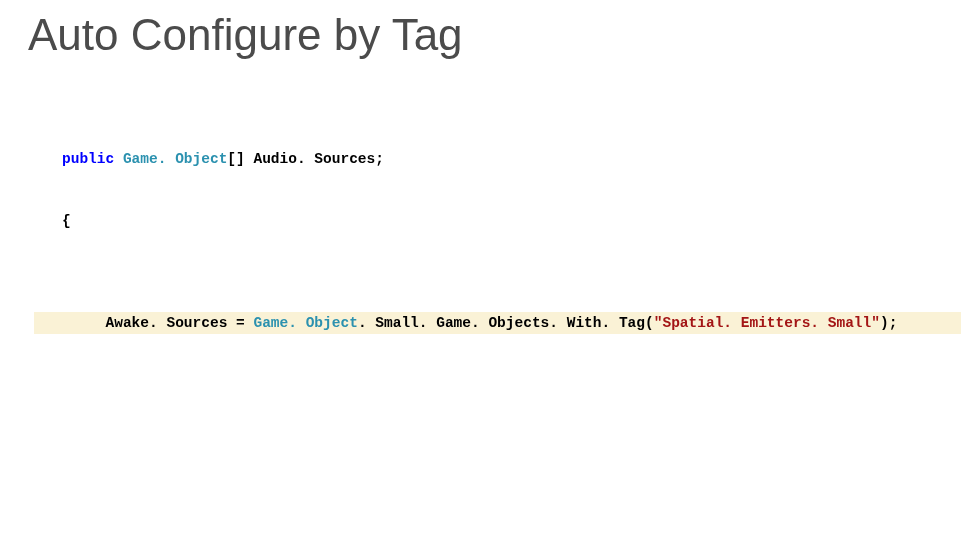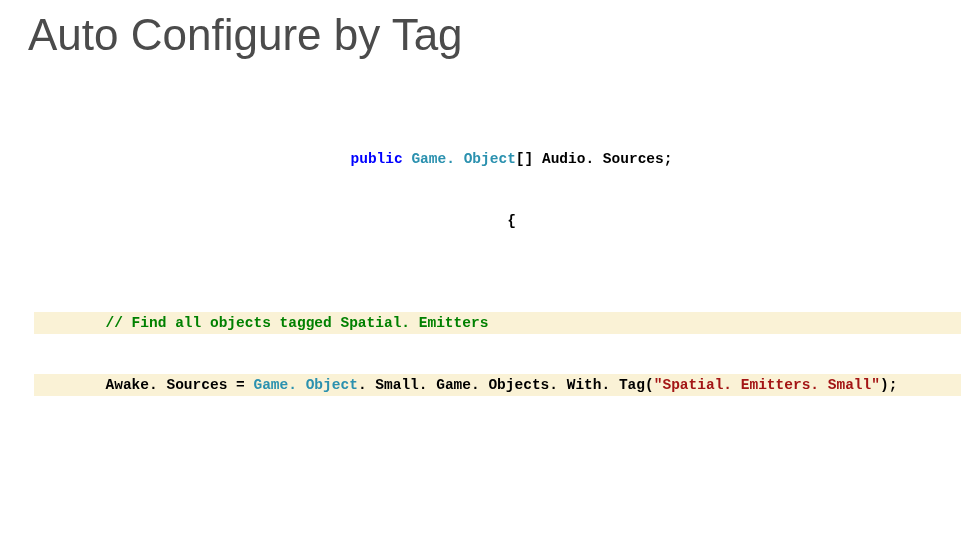--- a/index.html
+++ b/index.html
@@ -31,21 +31,21 @@
     font-family: Consolas, "Courier New", monospace;
     font-size: 14.5px;
     line-height: 20px;
     color: #000;
     font-weight: bold;
     white-space: pre;
   }
   .block {
     padding: 1px 0 1px 28px;
   }
-  .plain { background: #ffffff; text-align: center; }
+  .plain { background: #ffffff; }
   .hl    { background: #faf2d6; }
 
   
   .kw   { color: #0000ff; }  
   .type { color: #2b91af; }  
   .str  { color: #a31515; }  
   .cmt  { color: #008000; }  
   .txt  { color: #000000; }  
 </style>
 </head>
@@ -54,21 +54,20 @@
 <div class="slide">
   <h1 class="title">Auto Configure by Tag</h1>
 
   <div class="code-area">
 
     
     <div class="block plain"><span class="kw">public</span><span> </span><span class="type">Game. Object</span><span class="txt">[] Audio. Sources;</span></div>
     <div class="block plain"><span class="txt">{</span></div>
 
     
-    <div class="block hl"><span>     </span><span class="cmt">// Find all objects tagged Spatial. Emitters</span></div>
     <div class="block hl"><span>     </span><span class="txt">Awake. Sources = </span><span class="type">Game. Object</span><span class="txt">. Small. Game. Objects. With. Tag(</span><span class="str">"Spatial. Emitters. Small"</span><span class="txt">);</span></div>
 
     
     <div class="block plain">&nbsp;</div>
 
     
     
     
 
     

